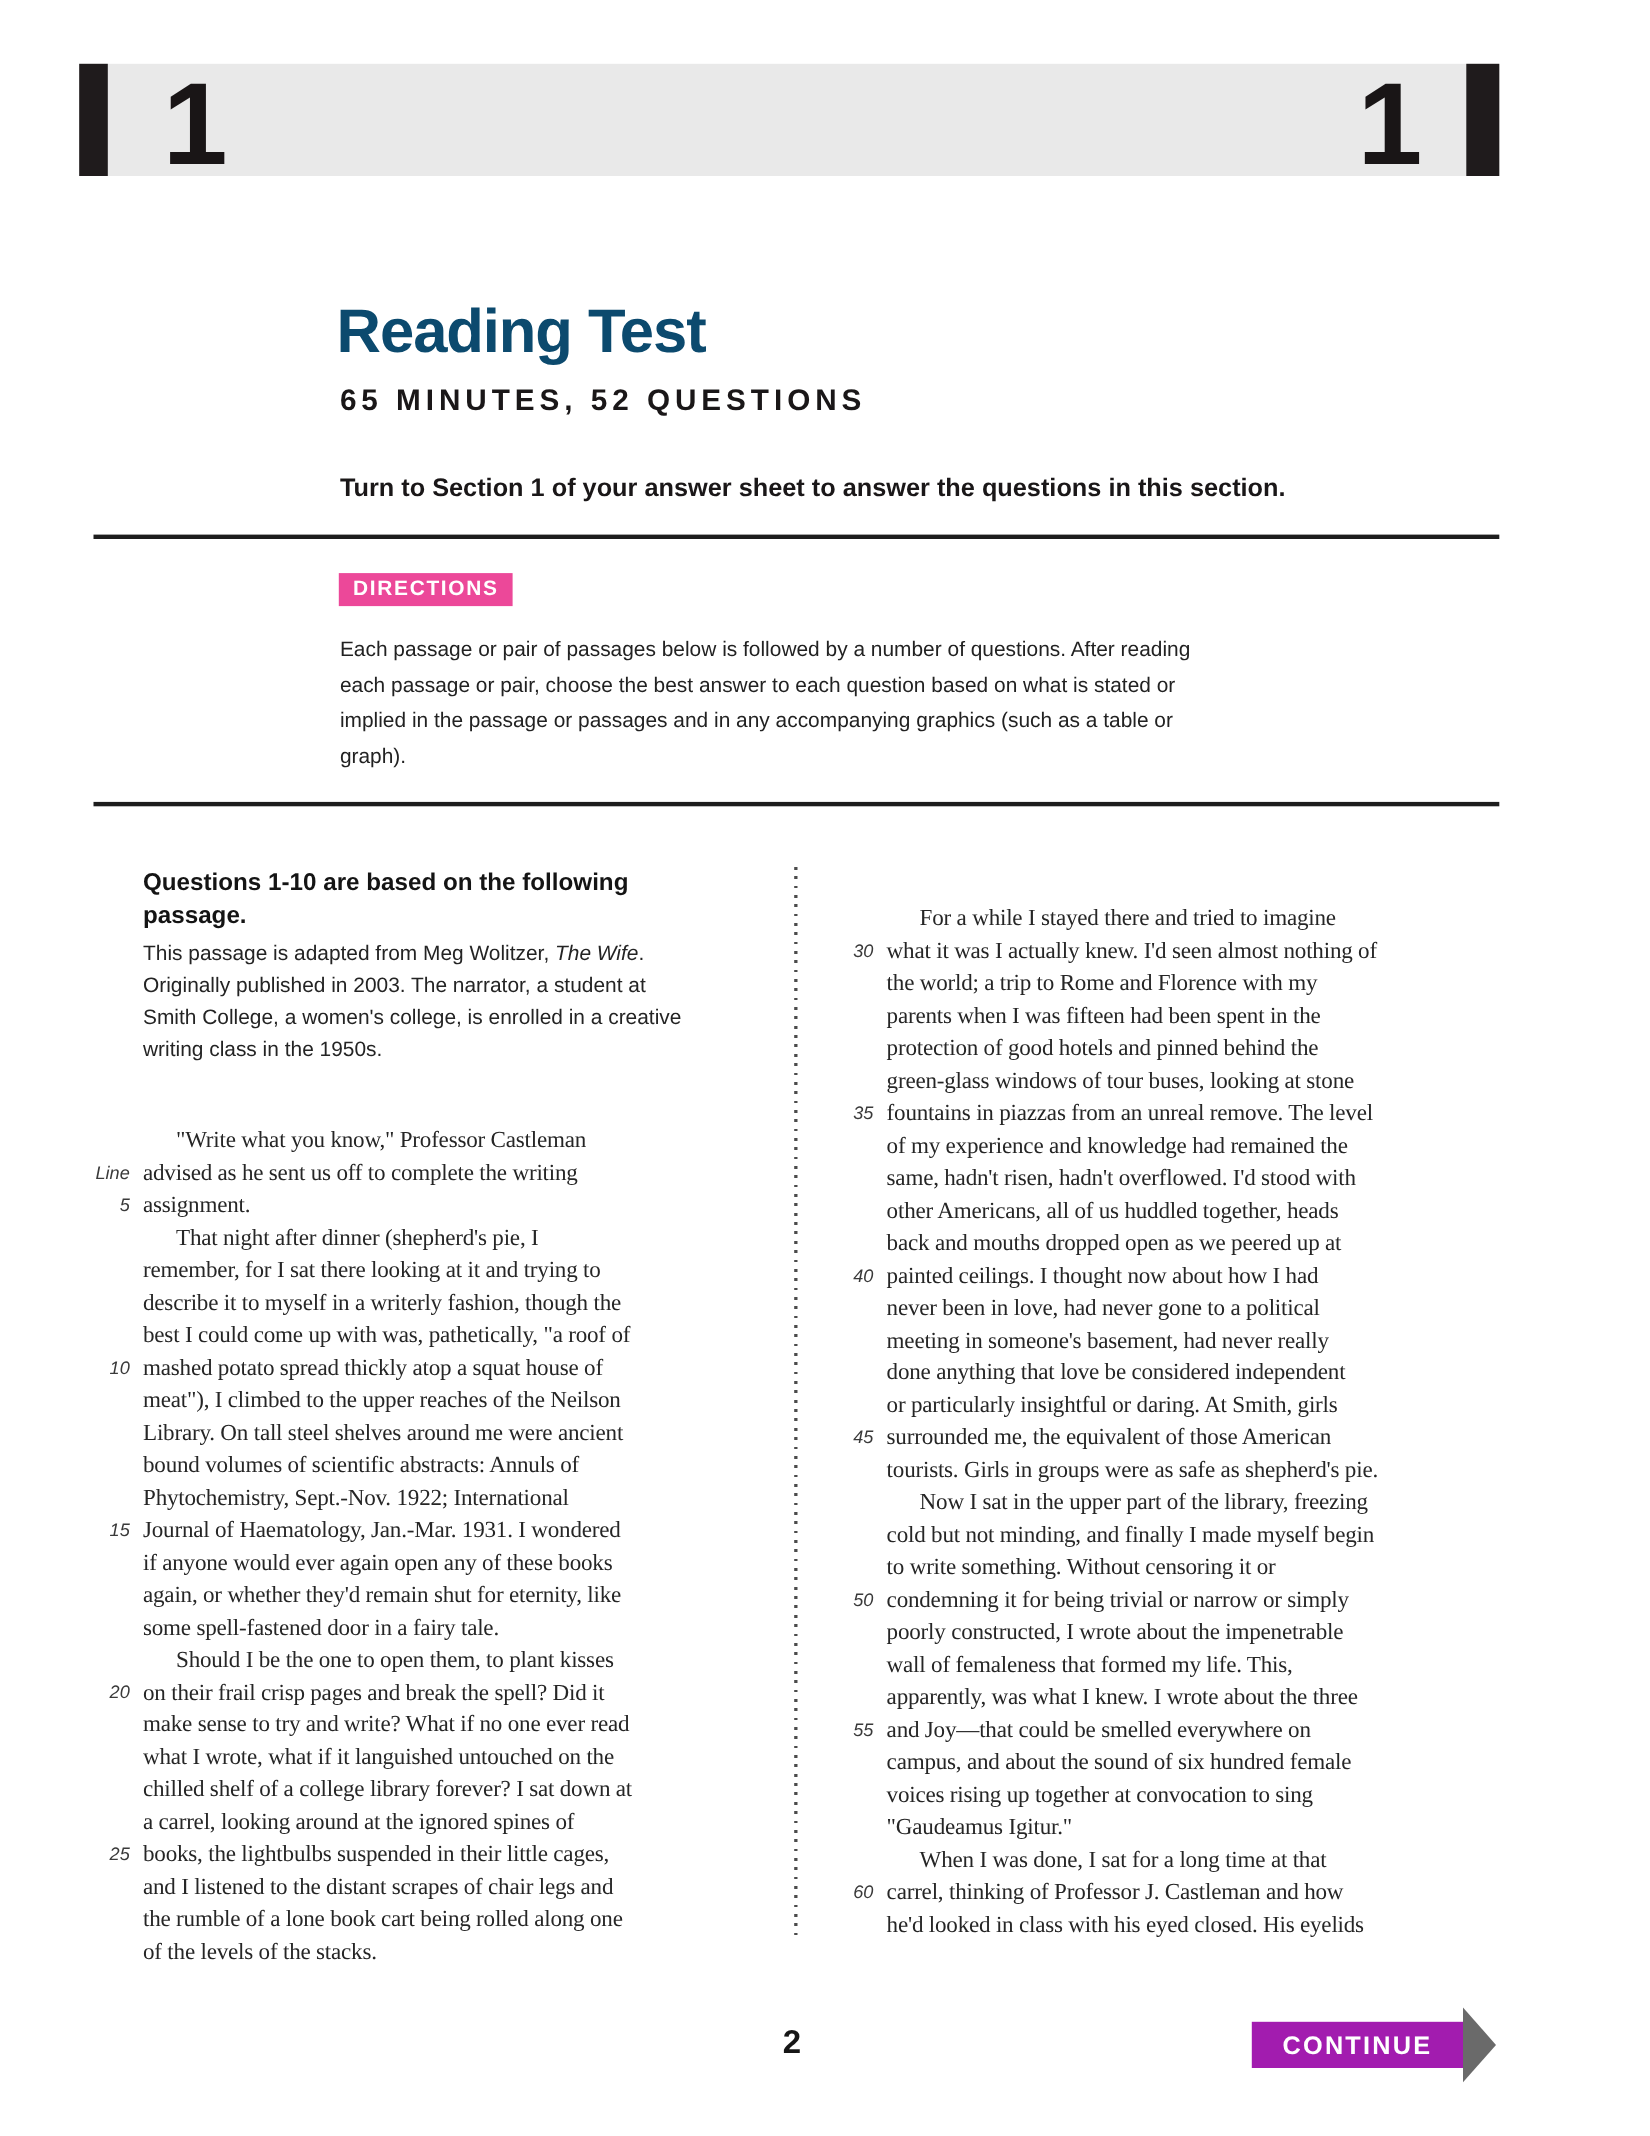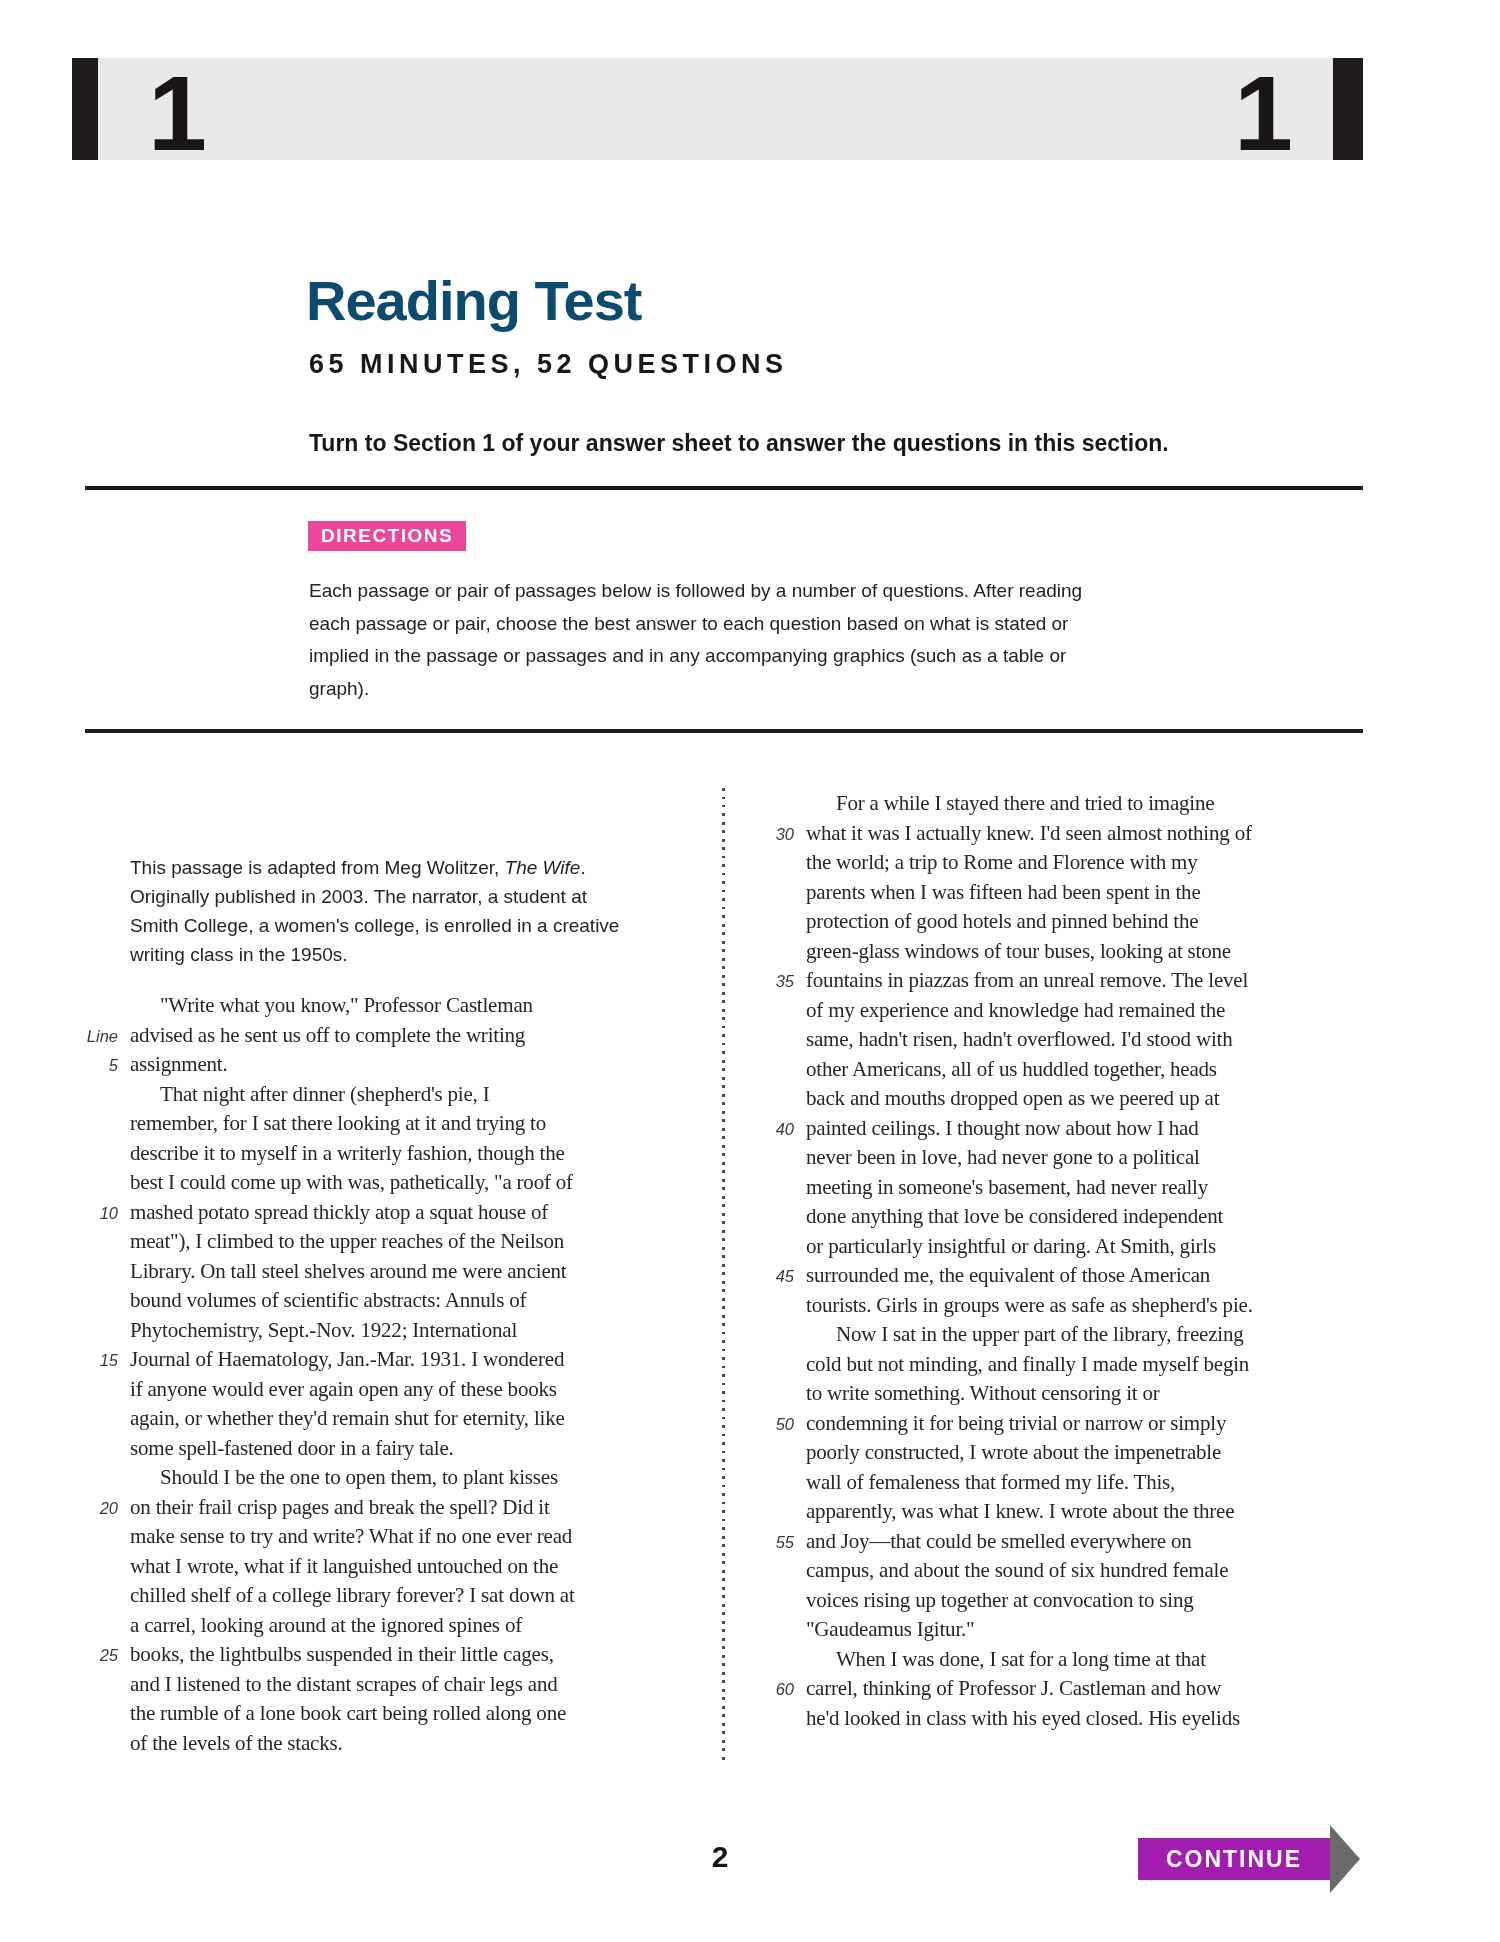--- a/index.html
+++ b/index.html
@@ -33,21 +33,21 @@
     letter-spacing: 1.5px; padding: 0 13px;
   }
   .directions { position: absolute; left: 309px; top: 575px; }
   .dline { height: 32.5px; line-height: 32.5px; font-size: 19px; color: #222; white-space: nowrap; }
   
   .qheader { position: absolute; left: 130px; top: 787px; }
   .qline { height: 30px; line-height: 30px; font-size: 22px; font-weight: 700; color: #141414; white-space: nowrap; }
   .intro { position: absolute; left: 130px; top: 853px; }
   .iline { height: 29px; line-height: 29px; font-size: 19px; color: #242424; white-space: nowrap; }
   .iline i { font-style: italic; }
-  .col { position: absolute; }
+  .col { position: absolute; margin-top: 31px; }
   #left-col { left: 130px; top: 991px; }
   #right-col { left: 806px; top: 789px; }
   .pline { position: relative; height: 29.5px; line-height: 29.5px; white-space: nowrap; }
   .pline .ltext {
     font-family: "Liberation Serif", serif; font-size: 21px;
     letter-spacing: -0.2px; color: #262626;
   }
   .pline.indent .ltext { padding-left: 30px; }
   .lnum {
     position: absolute; left: -70px; top: 1px; width: 58px; text-align: right;
@@ -89,20 +89,24 @@
   <div class="rule rule1"></div>
   <div class="badge">DIRECTIONS</div>
   <div class="directions" id="directions-lines">
       <div class="dline">Each passage or pair of passages below is followed by a number of questions. After reading</div>
       <div class="dline">each passage or pair, choose the best answer to each question based on what is stated or</div>
       <div class="dline">implied in the passage or passages and in any accompanying graphics (such as a table or</div>
       <div class="dline">graph).</div>
     </div>
   <div class="rule rule2"></div>
 
+  <div class="qheader" id="qheader">
+      <div class="qline">Questions 1-10 are based on the following</div>
+      <div class="qline">passage.</div>
+    </div>
   <div class="intro" id="intro">
       <div class="iline"><span>This passage is adapted from Meg Wolitzer, </span><i>The Wife</i><span>.</span></div>
       <div class="iline"><span>Originally published in 2003. The narrator, a student at</span></div>
       <div class="iline"><span>Smith College, a women's college, is enrolled in a creative</span></div>
       <div class="iline"><span>writing class in the 1950s.</span></div>
     </div>
 
   <div class="col" id="left-col">
       <div class="pline indent"><span class="ltext">"Write what you know," Professor Castleman</span></div>
       <div class="pline"><span class="lnum">Line</span><span class="ltext">advised as he sent us off to complete the writing</span></div>

